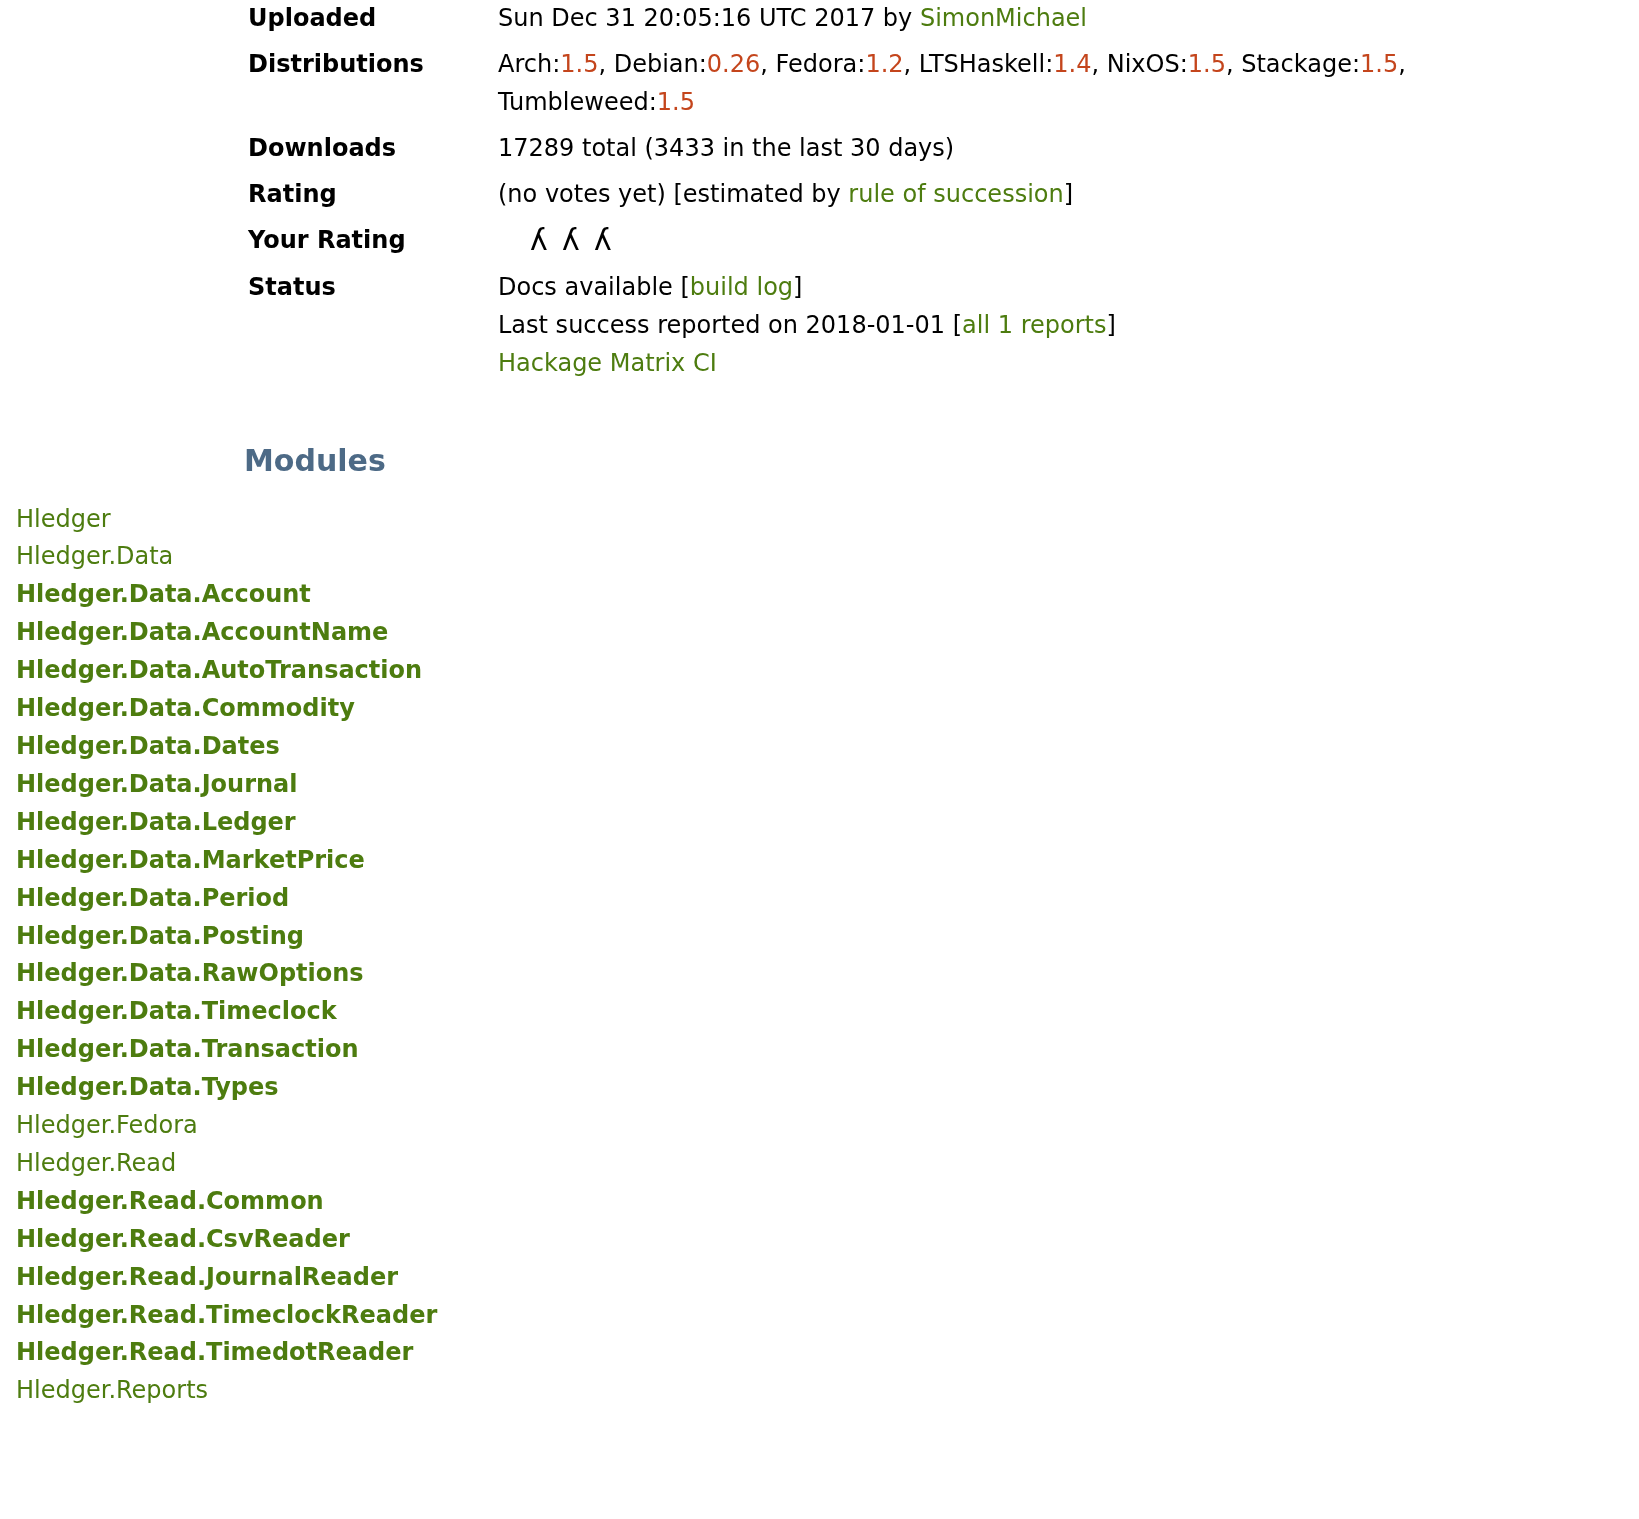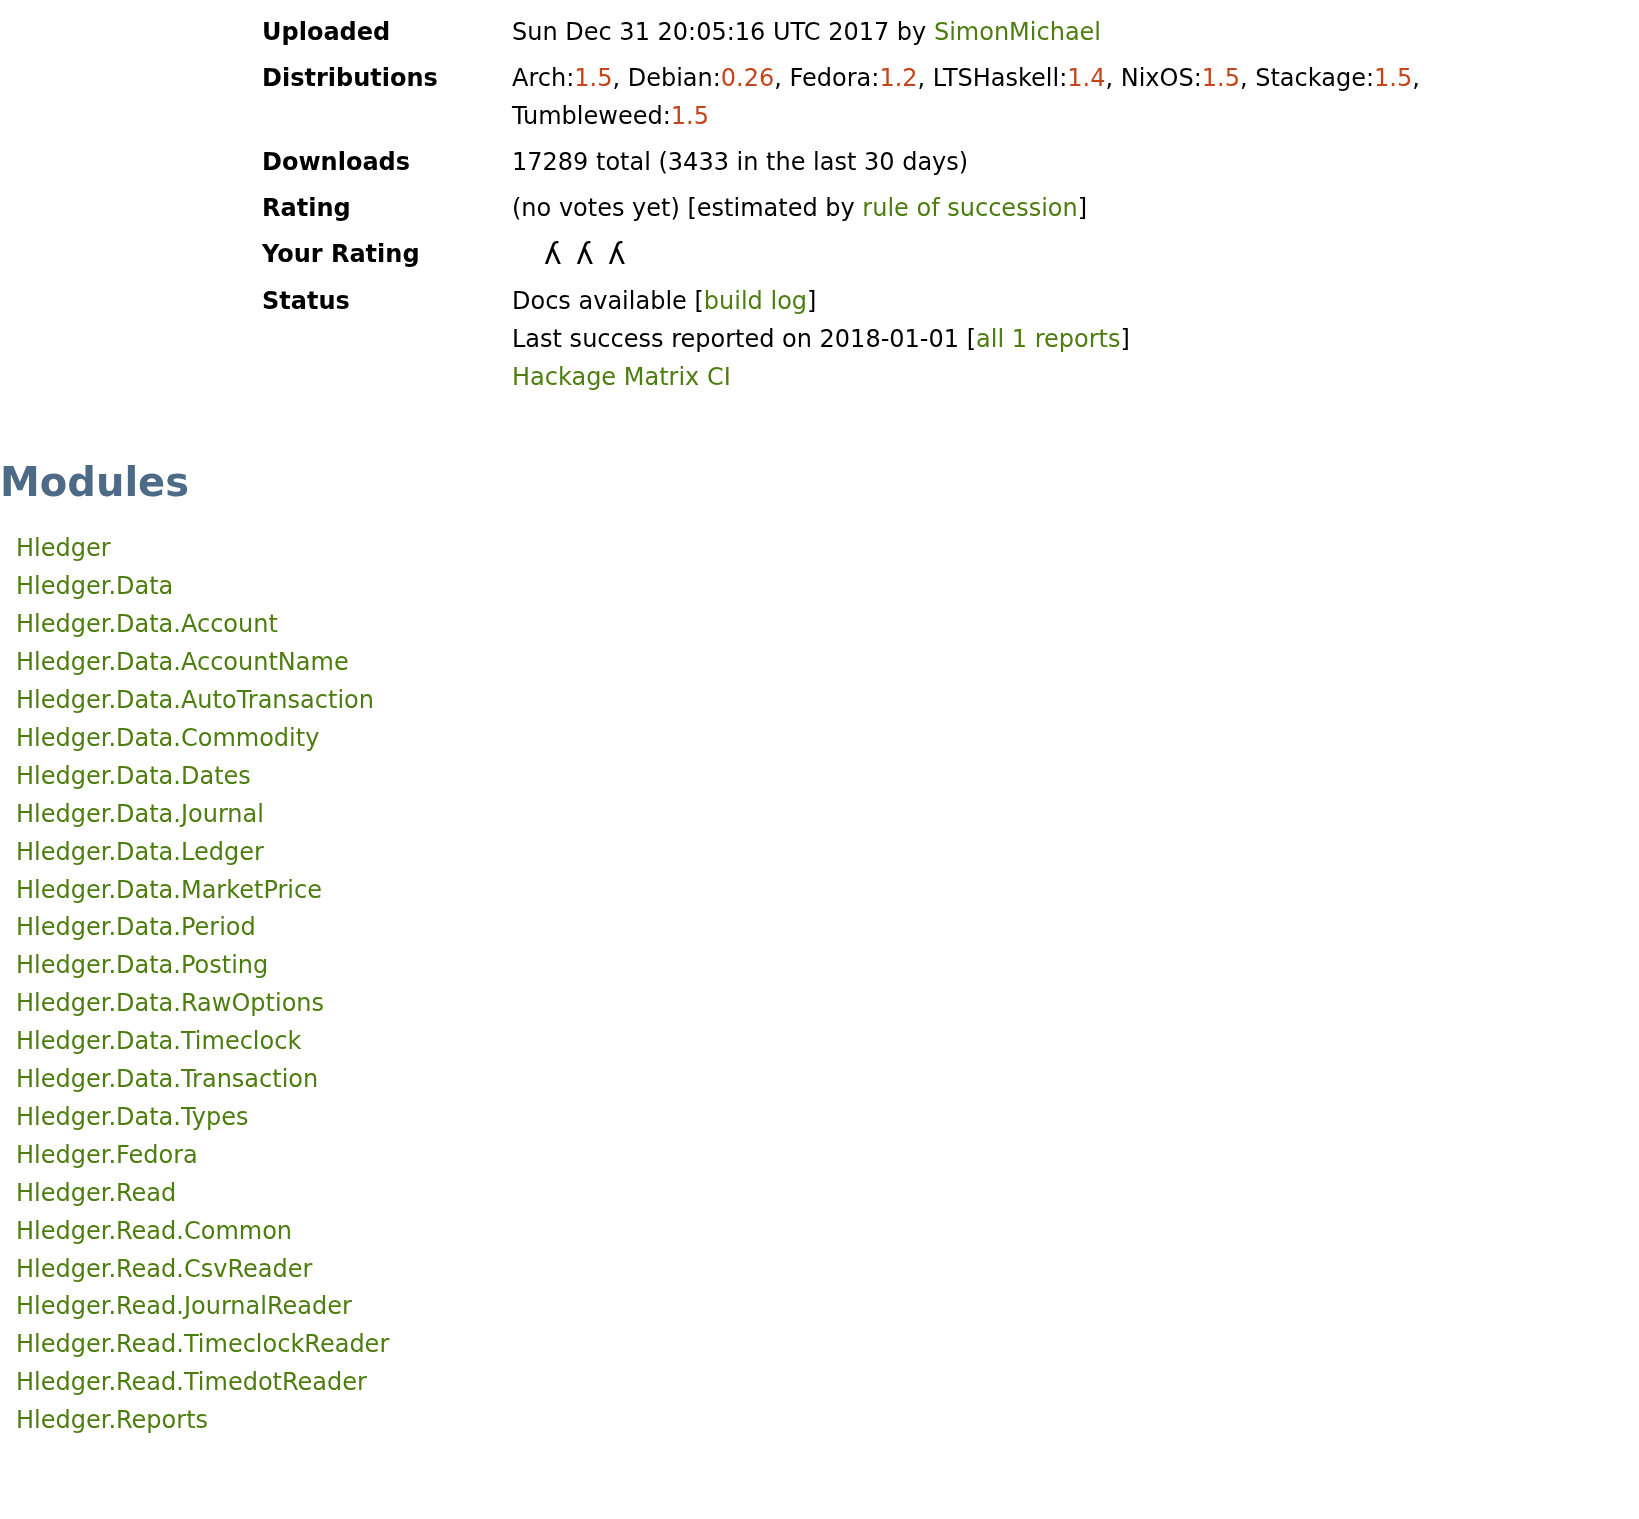--- a/index.html
+++ b/index.html
@@ -14,21 +14,21 @@
     font-size: 24px;
     line-height: 1.58;
     color: #000000;
   }
   .page {
     padding: 0 0 0 0;
   }
   
   table.props {
     border-collapse: collapse;
-    margin: 14px;
+    margin: 0;
     padding: 0;
   }
   table.props th {
     text-align: left;
     vertical-align: top;
     font-weight: bold;
     padding: 0 0 8px 0;
     white-space: nowrap;
     width: 250px;
     padding-left: 248px;
@@ -55,37 +55,38 @@
   }
   .lambda {
     display: inline-block;
     transform: scaleX(-1);
     font-family: "DejaVu Sans", sans-serif;
   }
   .status-line { display: block; }
   
   h2.modules-heading {
     color: #4d6a86;
-    font-size: 40px;
+    font-size: 30px;
     font-weight: bold;
     margin: 46px 0 14px 0;
+    padding-left: 244px;
   }
   ul.modtree {
     list-style: none;
     margin: 16px;
     padding: 0;
   }
   ul.modtree li {
     margin: 0;
     padding: 0;
     line-height: 1.58;
   }
   .lvl1 { padding-left: 296px; }
   .lvl2 { padding-left: 348px; }
-  .lvl3 { padding-left: 398px; }
+  .lvl3 { padding-left: 398px; font-weight: bold; }
 </style>
 </head>
 <body>
 
 <div class="page">
 
   <table class="props">
     <tbody>
 
       <tr>

